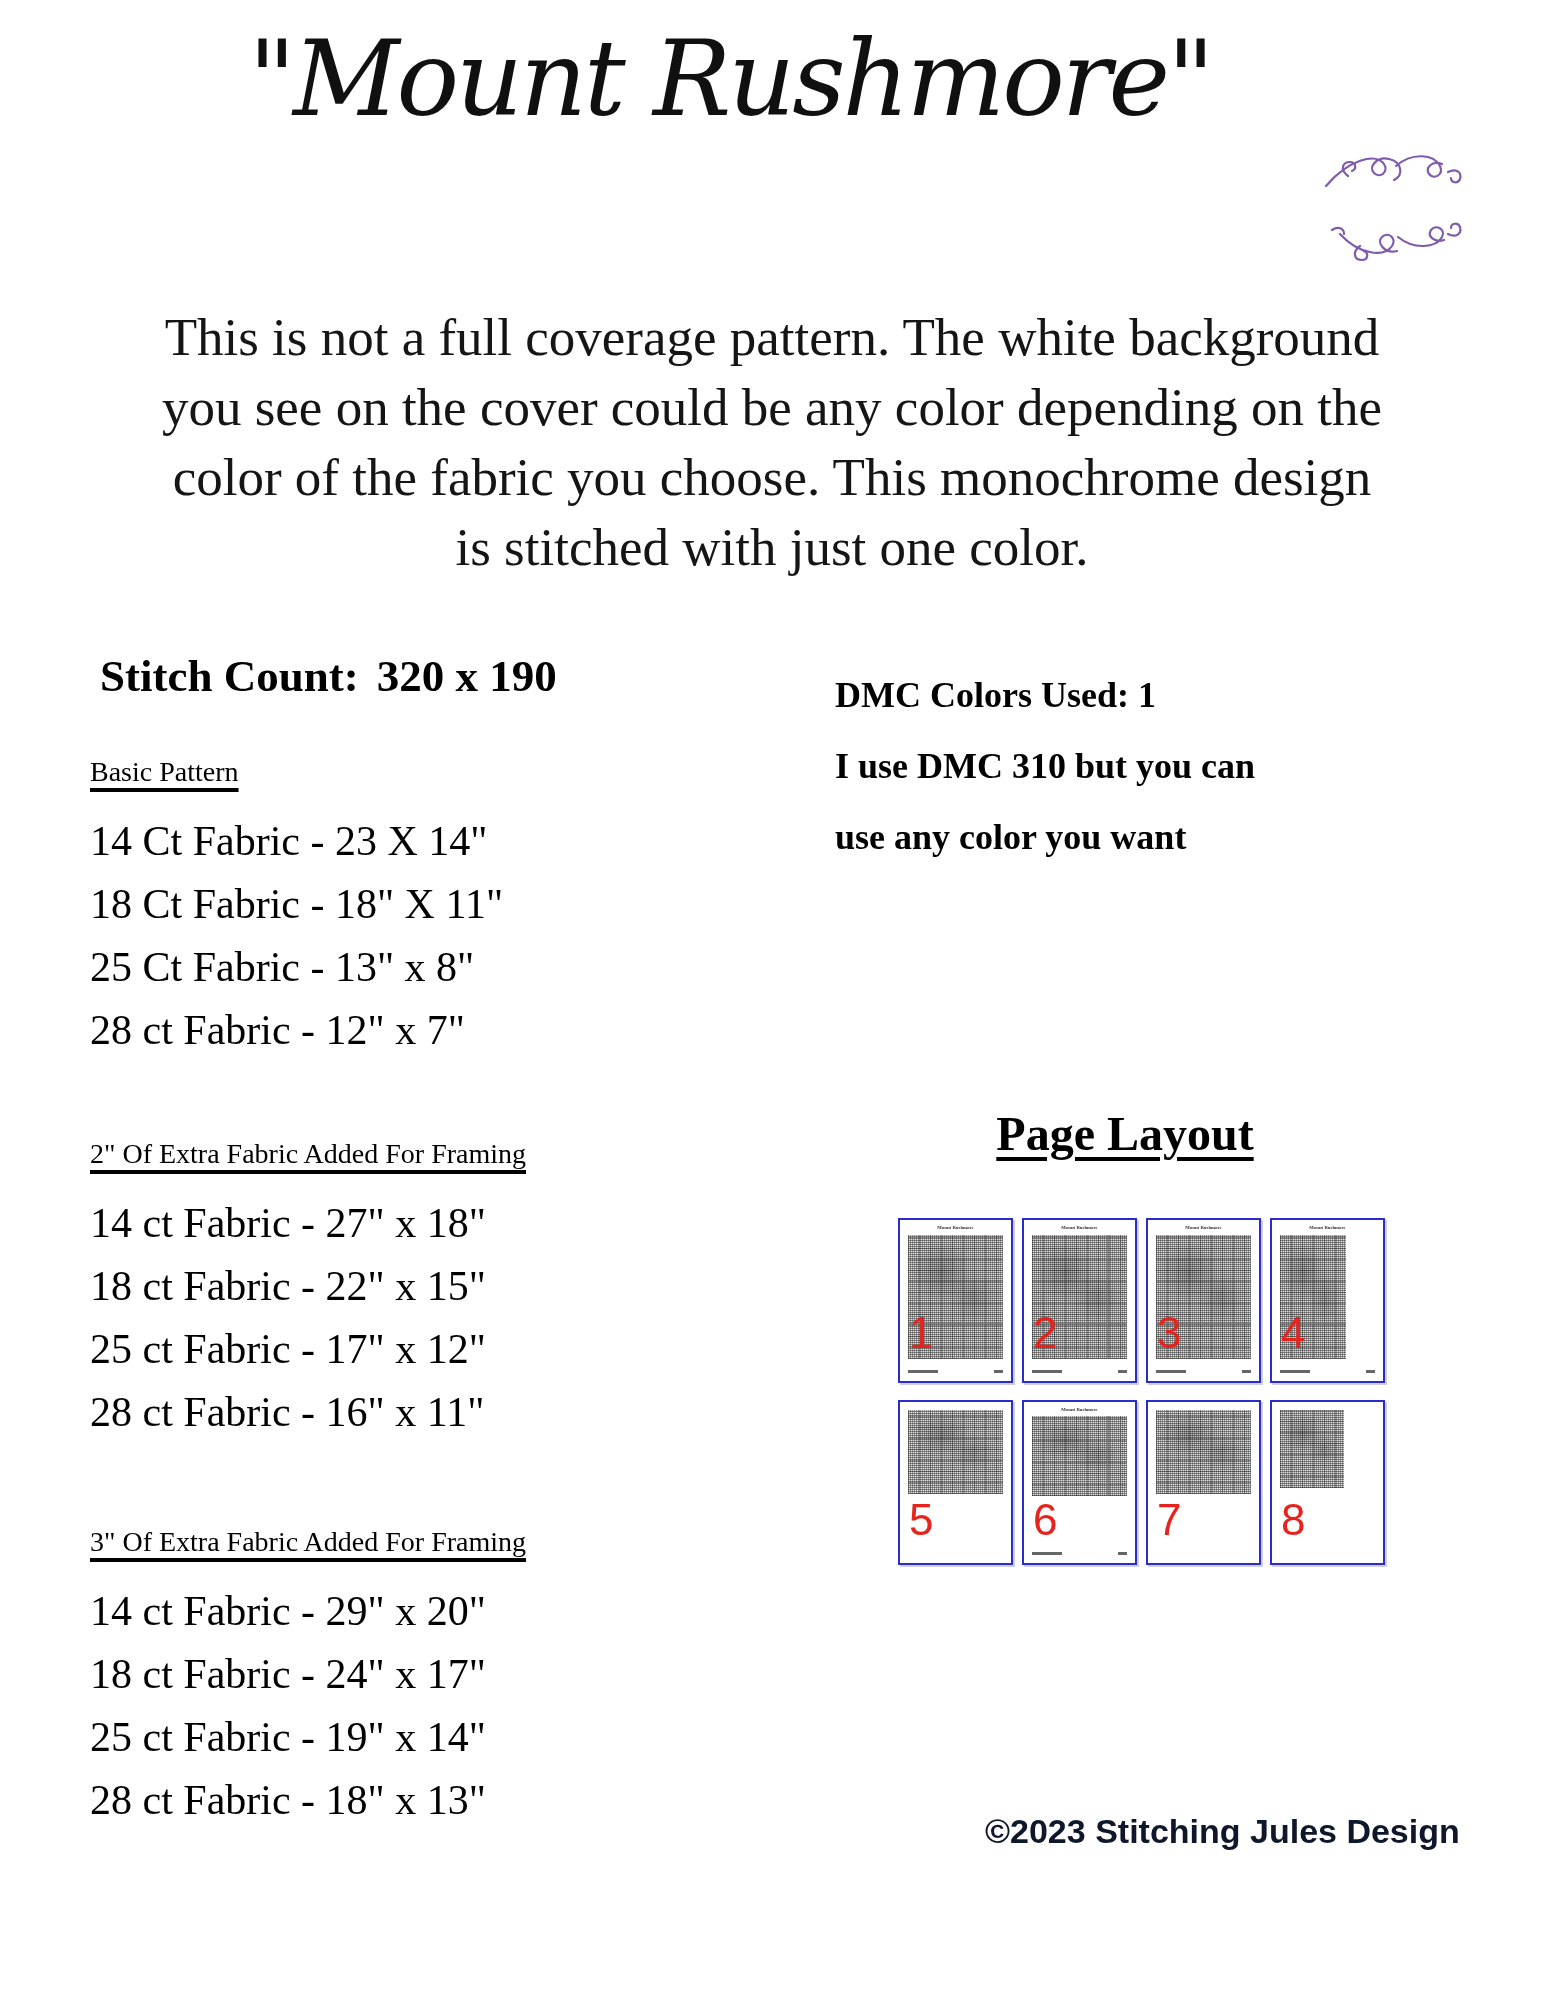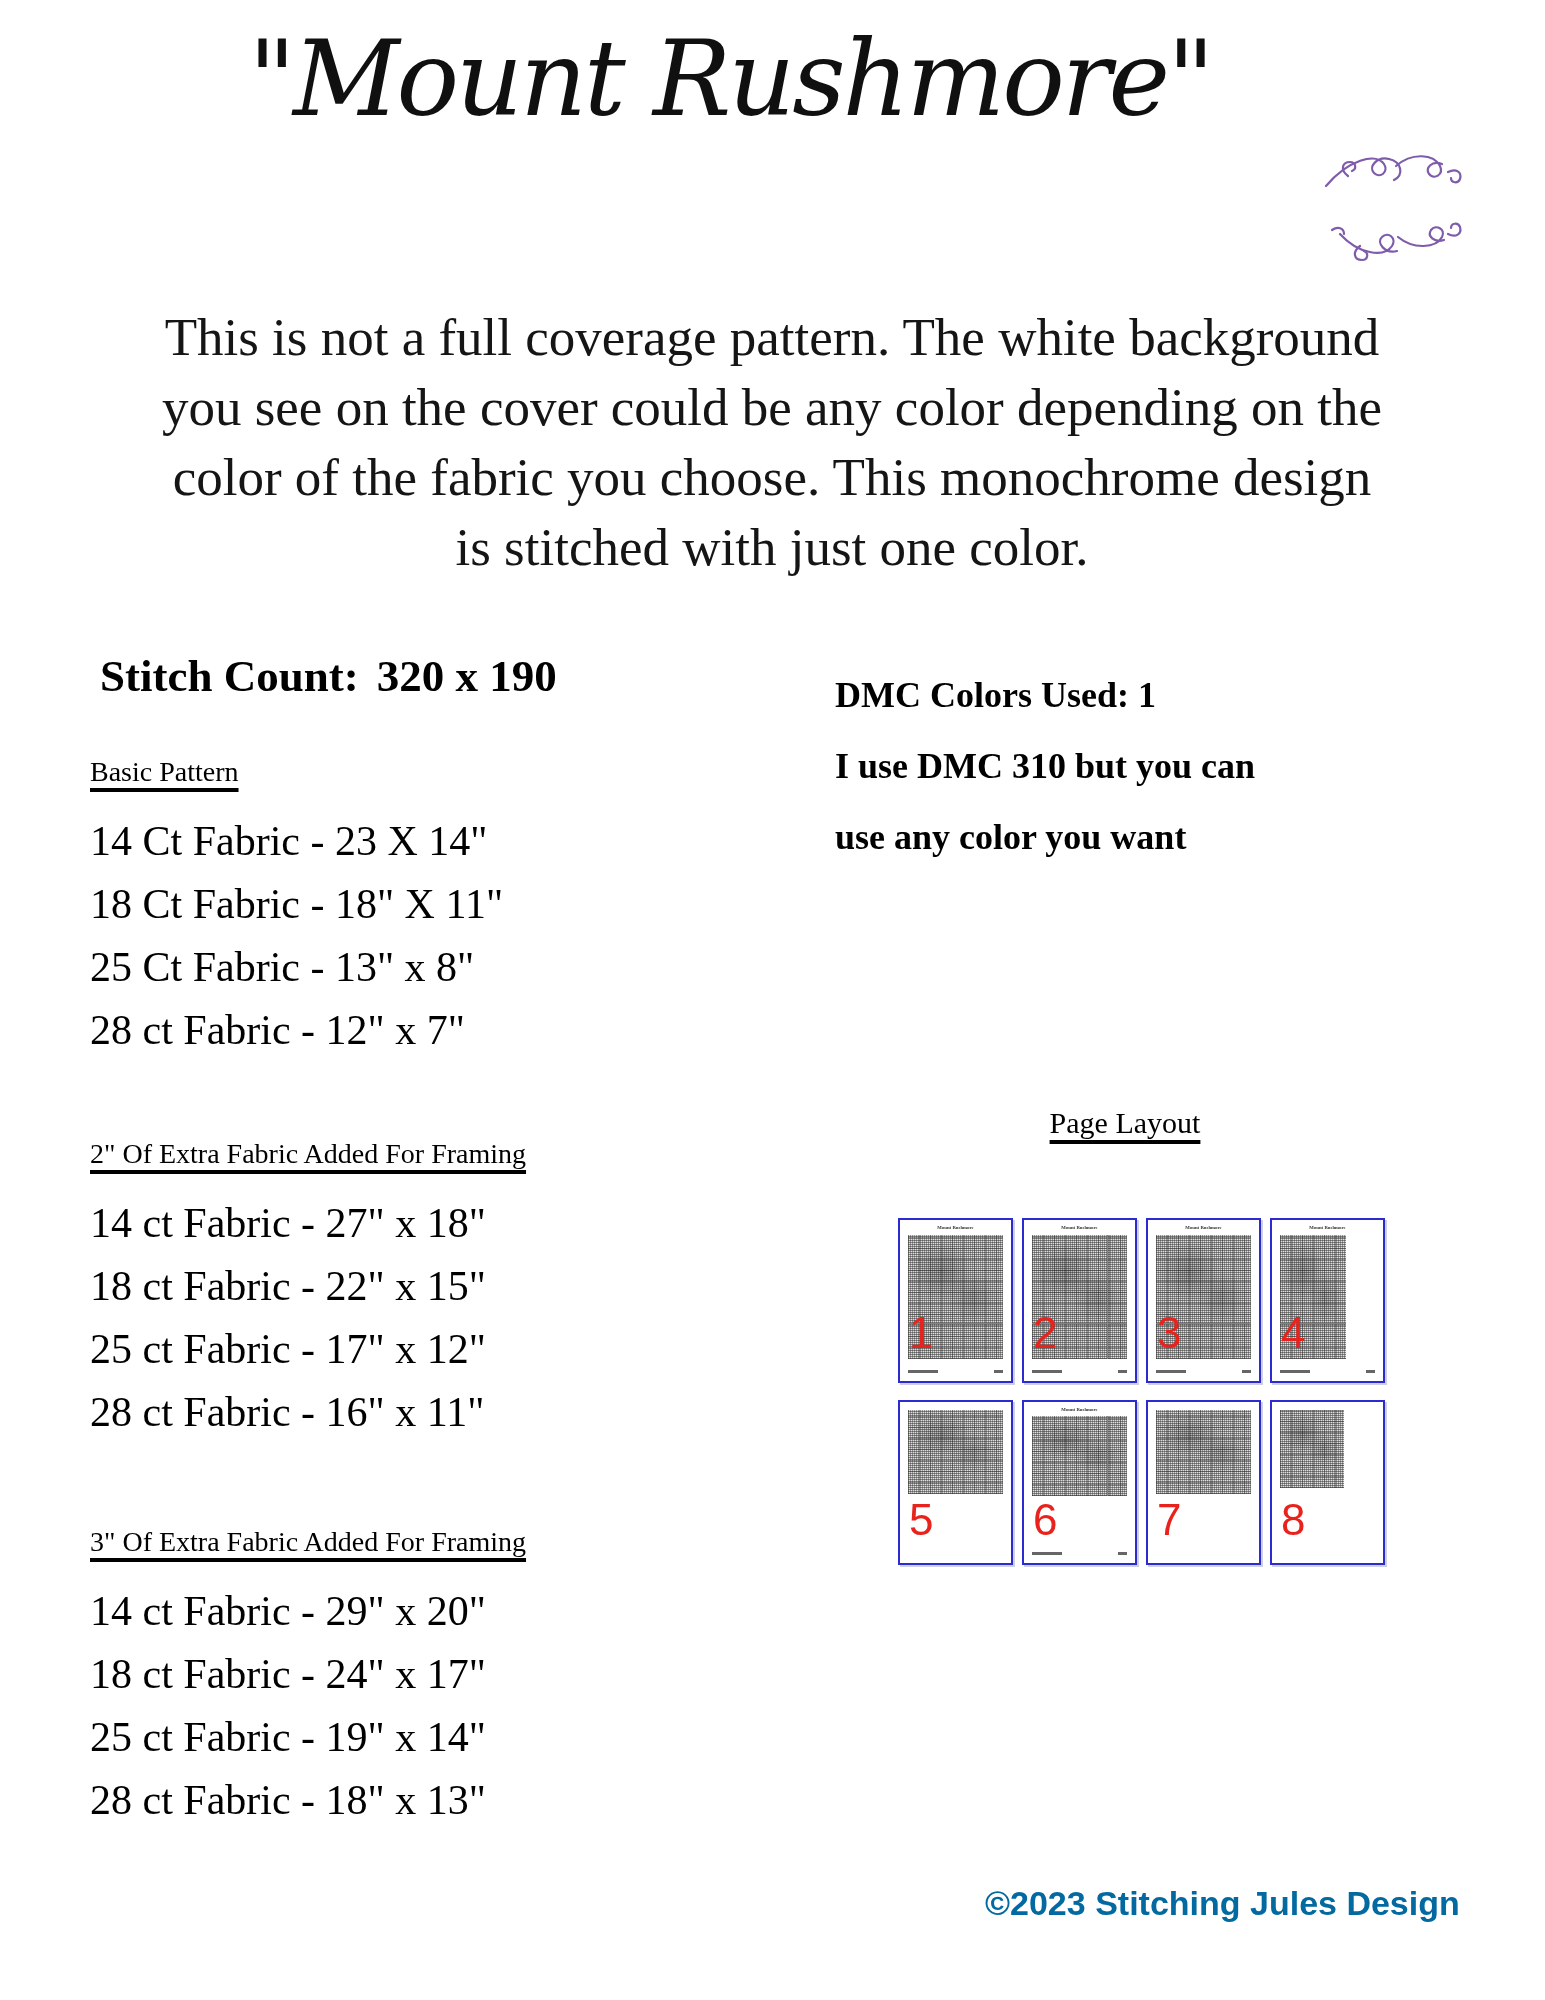--- a/index.html
+++ b/index.html
@@ -62,21 +62,21 @@
   .dmc{
     left:835px; top:660px;
     font-size:36px; font-weight:bold;
     line-height:71px;
   }
 
   
   .pl-heading{
     left:975px; top:1106px; width:300px;
     text-align:center;
-    font-size:30px; font-weight:normal;
+    font-size:48px; font-weight:bold;
   }
 
   .thumbs{
     left:898px; top:1218px;
     display:grid;
     grid-template-columns:repeat(4,115px);
     grid-auto-rows:165px;
     column-gap:9px; row-gap:17px;
   }
   .thumb{
@@ -132,25 +132,25 @@
     content:""; position:absolute; left:8px; bottom:8px;
     width:30px; height:3px; background:#666;
   }
   .t-footer::after{
     content:""; position:absolute; right:8px; bottom:8px;
     width:9px; height:3px; background:#666;
   }
 
   
   .copyright{
-    left:985px; top:1884px;
+    left:985px; top:1812px;
     font-family:"Liberation Sans", sans-serif;
     font-weight:bold;
     font-size:34px;
-    color:#0369a1;
+    color:#0f172a;
   }
 </style>
 </head>
 <body>
 
 <div class="abs main-title">"Mount Rushmore"</div>
 
 <div class="abs logo">
   <svg width="200" height="125" viewBox="0 0 200 125">
     <g stroke="#7e5cab" fill="none" stroke-width="2.2" stroke-linecap="round">

